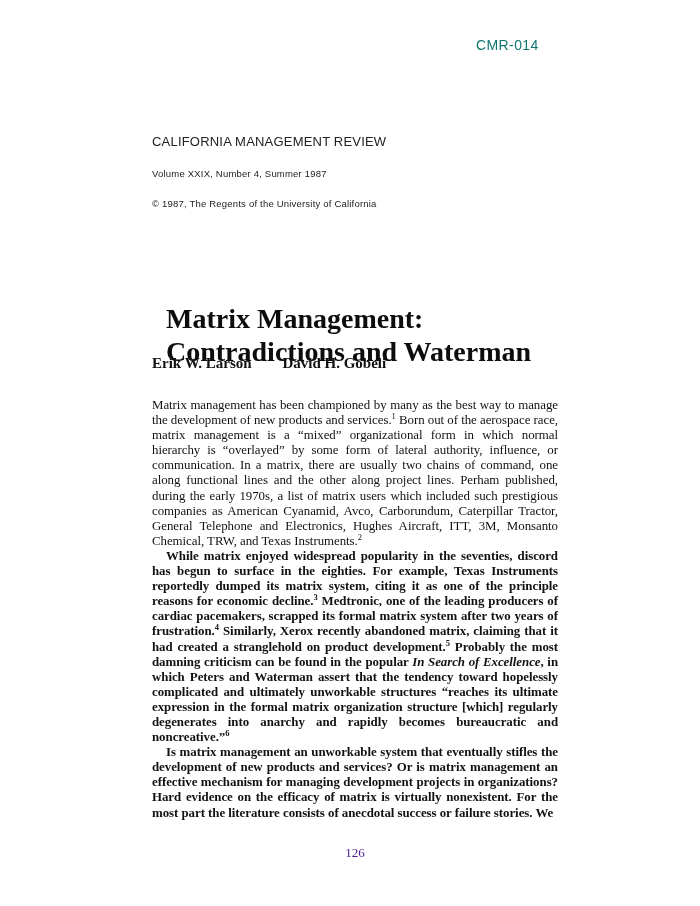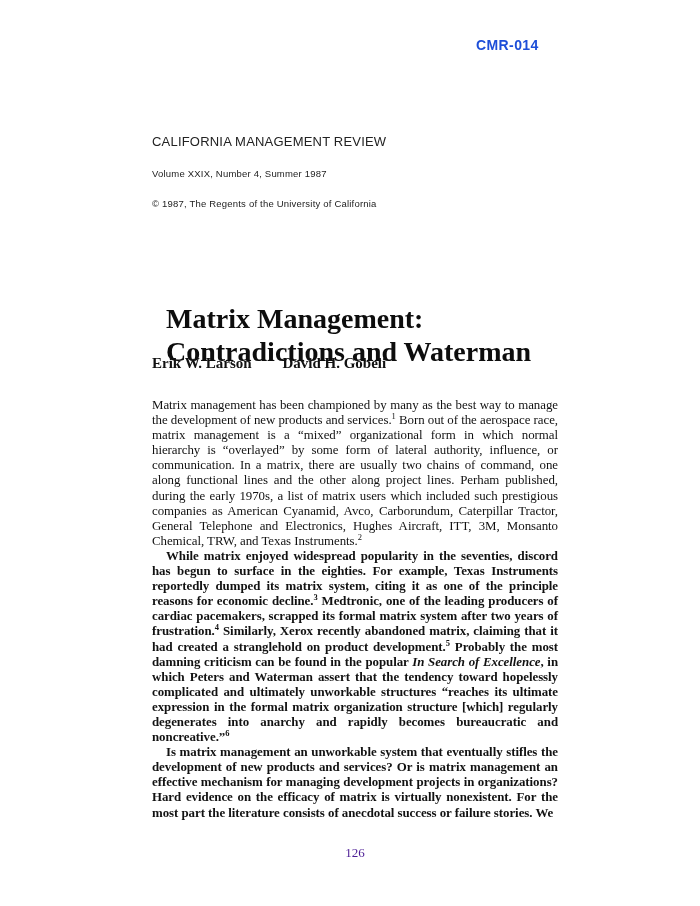--- a/index.html
+++ b/index.html
@@ -14,24 +14,24 @@
     background: #ffffff;
     overflow: hidden;
     font-family: "Liberation Serif", serif;
     color: #151515;
   }
   .doc-code {
     position: absolute;
     left: 476px;
     top: 37px;
     font-family: "Liberation Sans", sans-serif;
-    font-weight: bold;
+    font-weight: normal;
     font-size: 14px;
     letter-spacing: 0.4px;
-    color: #1d4ed8;
+    color: #0f766e;
   }
   .journal-block {
     position: absolute;
     left: 152px;
     top: 134px;
     color: #2a2a2a;
   }
   .journal-name {
     font-family: "Liberation Sans", sans-serif;
     font-size: 13px;

